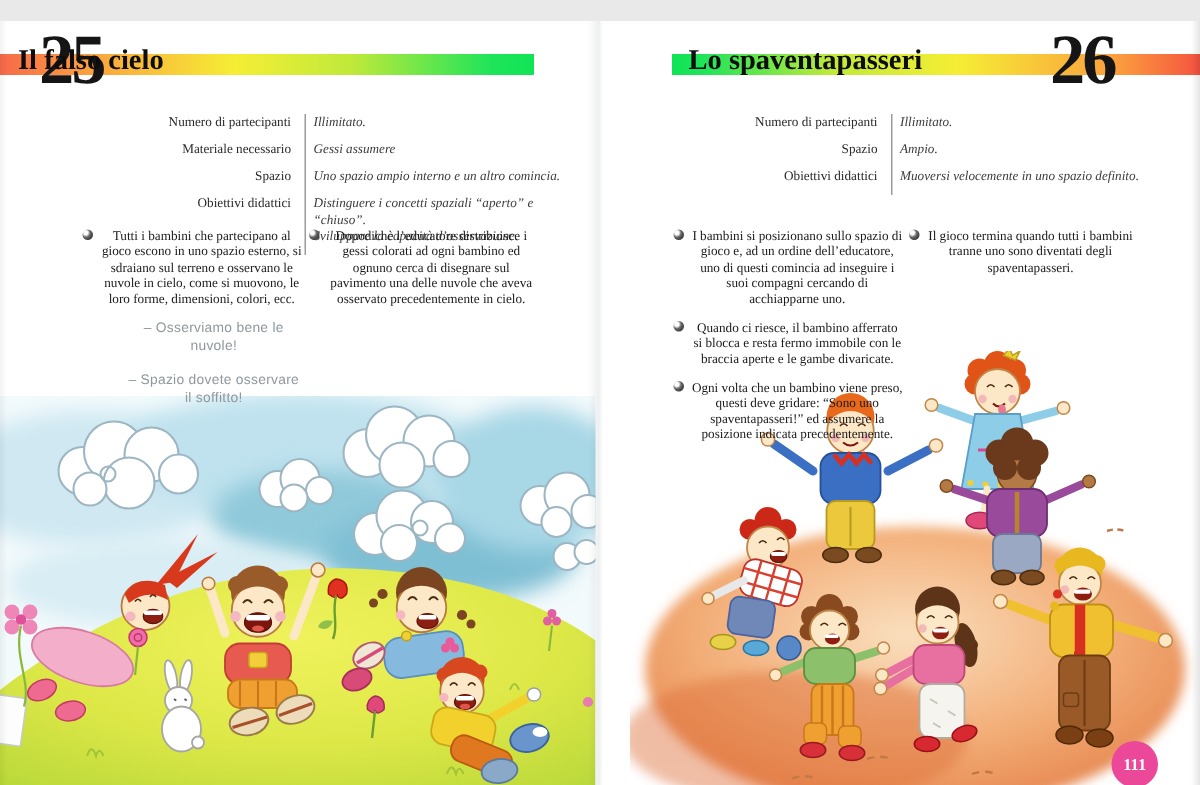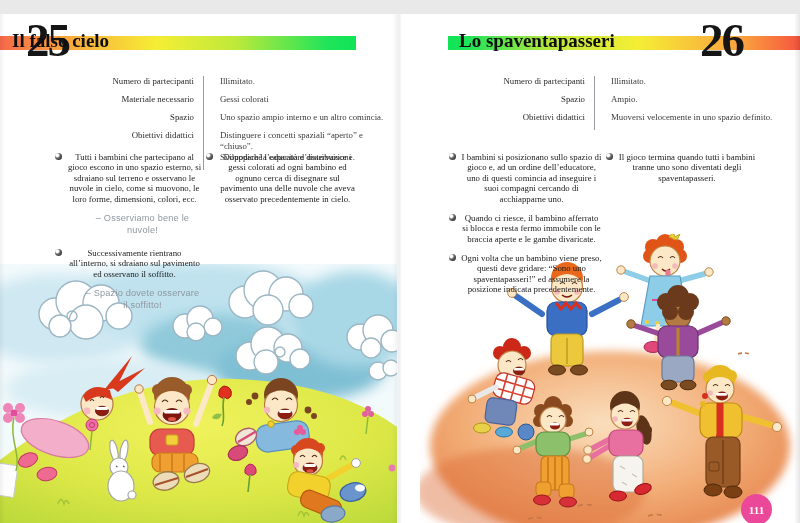--- a/index.html
+++ b/index.html
@@ -13,22 +13,22 @@
     background:linear-gradient(270deg,#f5543f 0%,#fb9f3e 16%,#f5ee35 46%,#bfe93a 70%,#1fe45a 94%,#10e456 100%);}
   .chapter-number{position:absolute;top:3px;font-size:47px;line-height:1;font-weight:bold;
     color:#151515;letter-spacing:-2px;z-index:2;}
   #num-left{left:26px;} #num-right{left:700px;}
   .chapter-title{position:absolute;top:16px;font-size:19px;font-weight:bold;color:#0d0d0d;z-index:2;}
   #title-left{left:12px;width:343px;} #title-right{left:459px;}
   
   .meta{position:absolute;top:62px;font-size:8.8px;line-height:1.25;z-index:2;}
   .meta .mrow{display:flex;}
   .meta .mlabel{text-align:right;padding-right:9px;padding-bottom:7px;color:#2a2a2a;}
-  .meta .mvalue{border-left:1px solid #9a9aa0;padding-left:16px;padding-bottom:7px;
-    color:#3a3a3a;white-space:pre-line;}
+  .meta .mvalue{border-left:1px solid #9a9aa0;padding-left:5px;padding-bottom:7px;
+    font-style:italic;color:#3a3a3a;white-space:pre-line;}
   #meta-left{left:0;}  #meta-left .mlabel{flex:0 0 194px;} #meta-left .mvalue{max-width:170px;}
   #meta-right{left:410px;} #meta-right .mlabel{flex:0 0 175px;} #meta-right .mvalue{max-width:170px;}
   
   .bullets{position:absolute;top:138px;font-size:8.8px;line-height:1.18;z-index:3;text-align:center;}
   #bul-l1{left:55px;width:147px;} #bul-l2{left:206px;width:151px;}
   #bul-r1{left:449px;width:153px;} #bul-r2{left:606px;width:150px;}
   .bullet{display:flex;gap:5px;margin-bottom:9px;}
   .ball{flex:0 0 auto;width:7px;height:7px;border-radius:50%;margin-top:1px;
     background:radial-gradient(circle at 32% 32%,#ffffff 0%,#ffffff 20%,#6a6a6a 42%,#121212 100%);}
   .quote{font-family:"Liberation Sans",sans-serif;color:#8f989e;font-size:9.2px;line-height:1.3;
@@ -57,43 +57,39 @@
   <div class="chapter-number" id="num-left">25</div>
   <div class="chapter-title" id="title-left">Il falso cielo</div>
 
   <div class="meta" id="meta-left">
     <div class="mrow">
       <div class="mlabel">Numero di partecipanti</div>
       <div class="mvalue">Illimitato.</div>
     </div>
     <div class="mrow">
       <div class="mlabel">Materiale necessario</div>
-      <div class="mvalue">Gessi colorati</div>
+      <div class="mvalue">Gessi assumere</div>
     </div>
     <div class="mrow">
       <div class="mlabel">Spazio</div>
       <div class="mvalue">Uno spazio ampio interno e un altro comincia.</div>
     </div>
     <div class="mrow">
       <div class="mlabel">Obiettivi didattici</div>
       <div class="mvalue">Distinguere i concetti spaziali “aperto” e “chiuso”.
 Sviluppare la capacità d’osservazione.</div>
     </div>
   </div>
 
   <div class="bullets" id="bul-l1">
     <div class="bullet">
       <span class="ball"></span>
       <span>Tutti i bambini che partecipano al gioco escono in uno spazio esterno, si sdraiano sul terreno e osservano le nuvole in cielo, come si muovono, le loro forme, dimensioni, colori, ecc.</span>
     </div>
     <div class="quote">– Osserviamo bene le nuvole!</div>
-    <div class="bullet">
-      <span class="ball"></span>
-      <span>Successivamente rientrano all’interno, si sdraiano sul pavimento ed osservano il soffitto.</span>
-    </div>
     <div class="quote">– Spazio dovete osservare il soffitto!</div>
   </div>
 
   <div class="bullets" id="bul-l2">
     <div class="bullet">
       <span class="ball"></span>
       <span>Dopodichè l’educatore distribuisce i gessi colorati ad ogni bambino ed ognuno cerca di disegnare sul pavimento una delle nuvole che aveva osservato precedentemente in cielo.</span>
     </div>
   </div>
 

